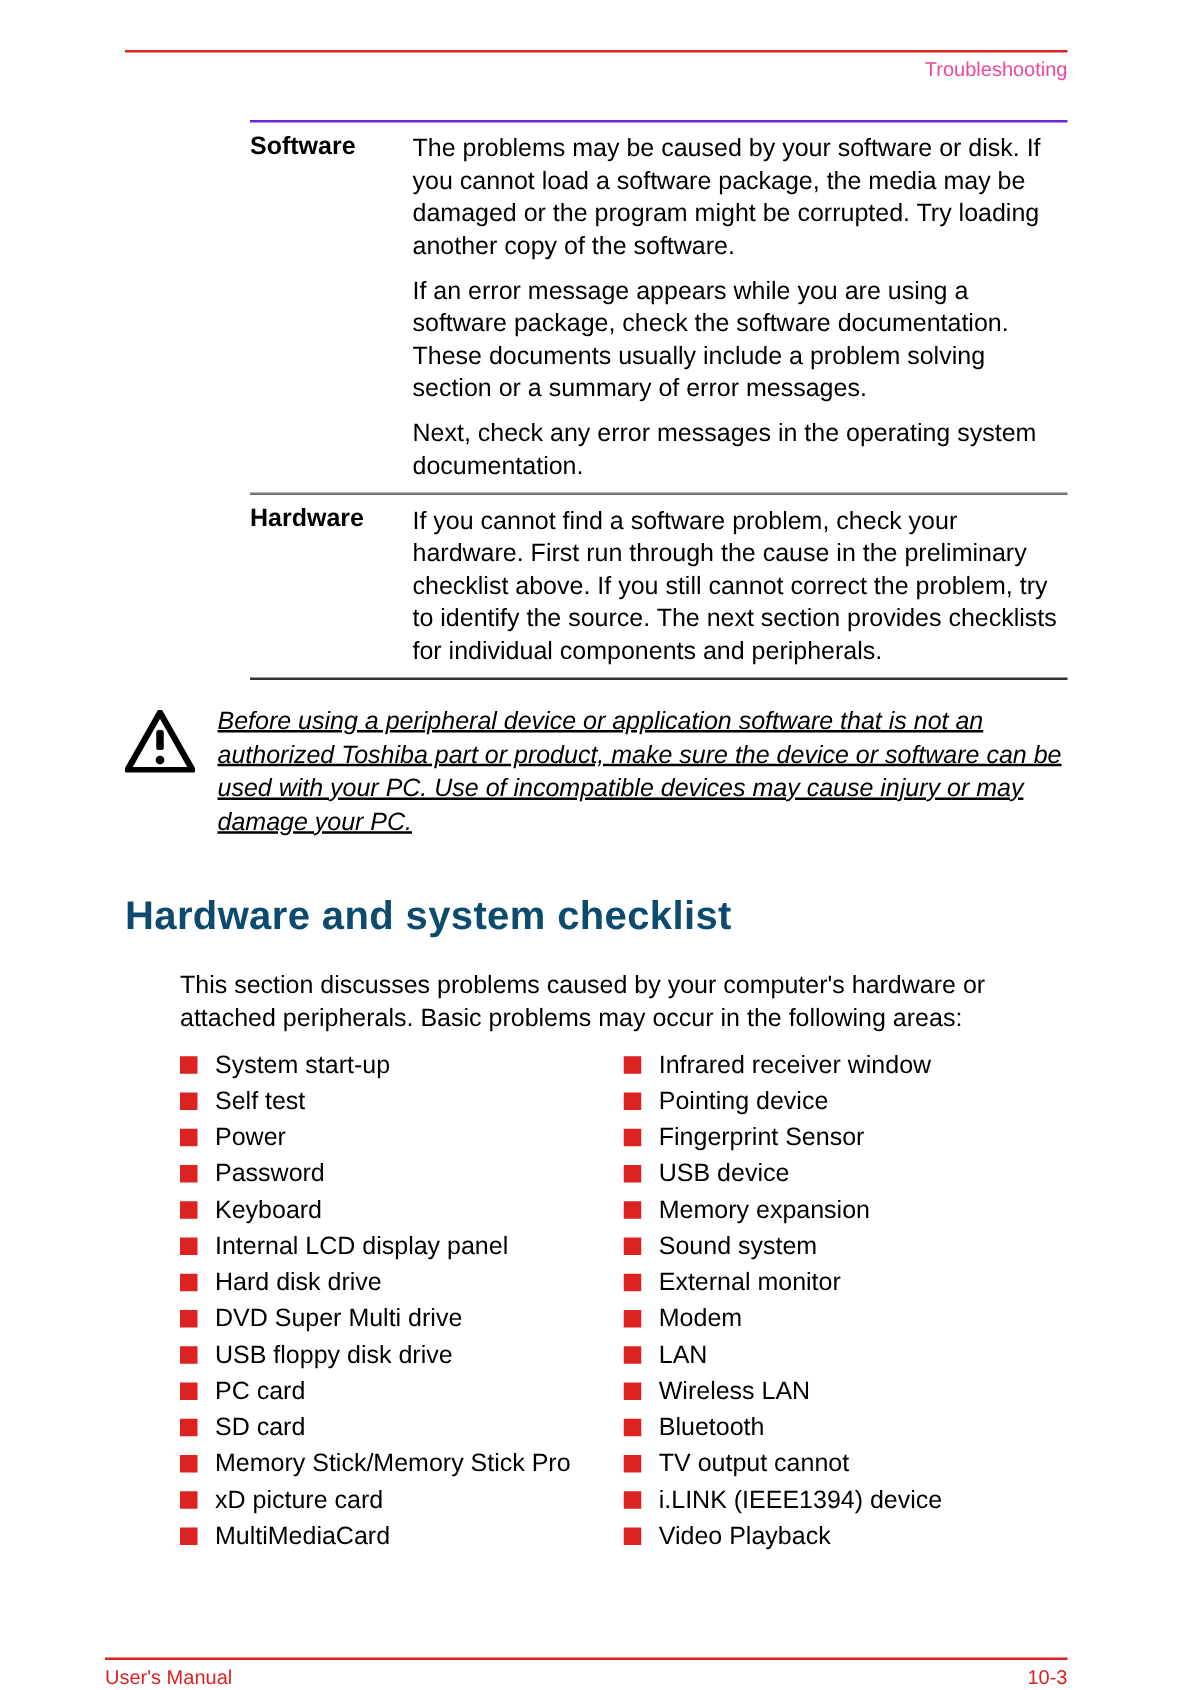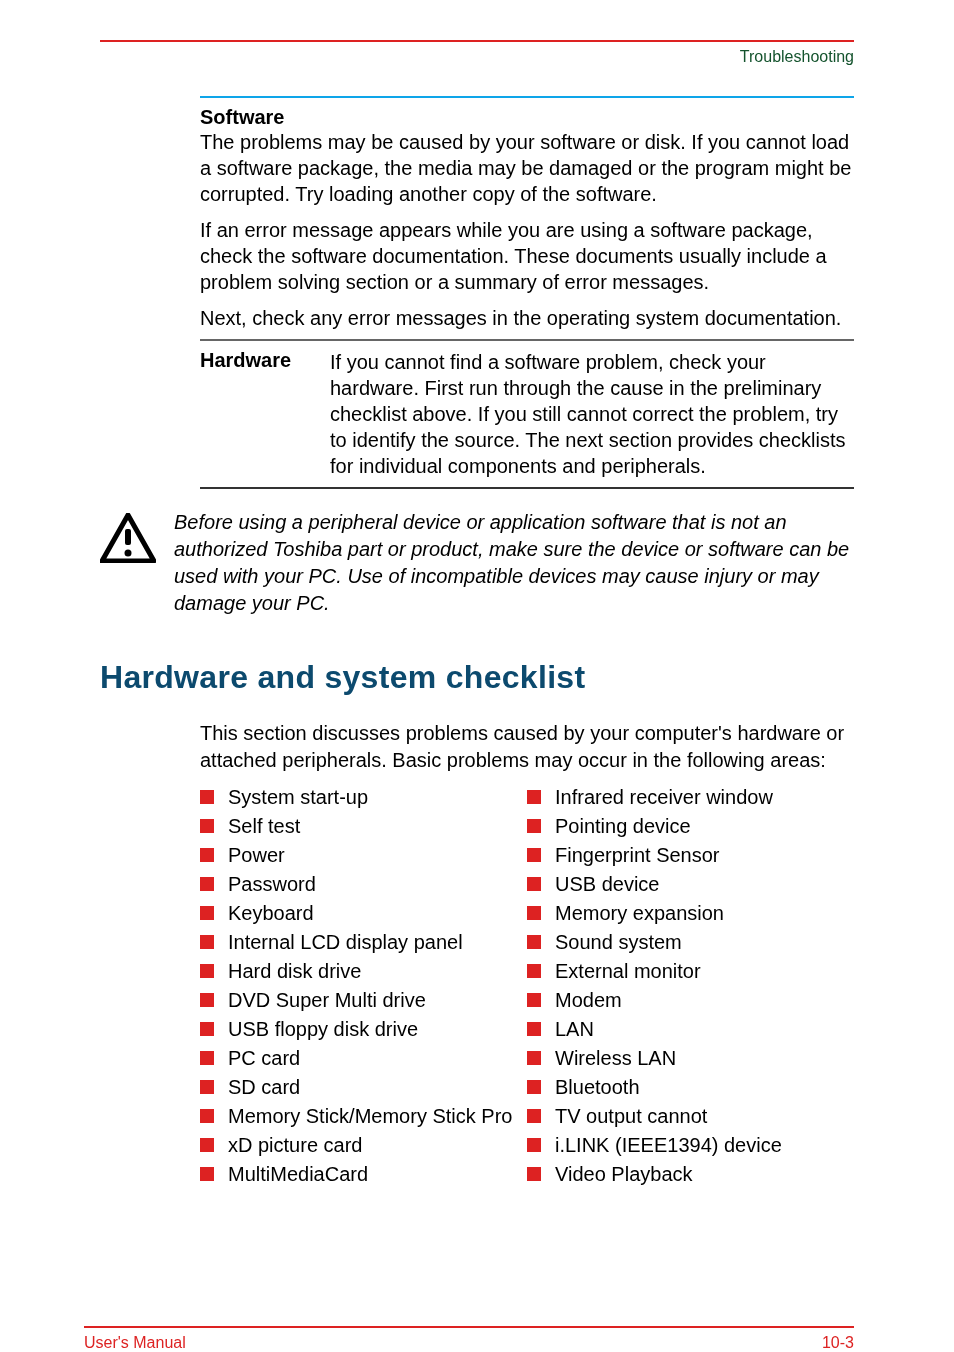--- a/index.html
+++ b/index.html
@@ -1,33 +1,33 @@
 <!DOCTYPE html>
 <html><head>
 <meta charset="utf-8">
 <style>
   * { box-sizing: border-box; margin: 0; padding: 0; }
   html, body { width: 954px; height: 1352px; background: #fff; font-family: Arial, Helvetica, sans-serif; color: #000; }
   .page { width: 954px; height: 1352px; position: relative; padding: 0 100px 0 100px; }
   .header-line { border-top: 2px solid #d22; margin-top: 40px; }
-  .header-text { text-align: right; color: #14532d; font-size: 16px; margin-top: 6px; margin-bottom: 30px; }
+  .header-text { text-align: right; color: #ec4899; font-size: 16px; margin-top: 6px; margin-bottom: 30px; }
   .definition-table { margin-left: 100px; }
   .row { border-top: 1px solid #666; border-bottom: 1px solid #666; padding: 8px 0; }
-  .row:first-child { border-top: 2px solid #0ea5e9; flex-direction: column; }
+  .row:first-child { border-top: 2px solid #6d28d9; }
   .row:last-child { border-bottom: 2px solid #333; }
   .row-flex { display: flex; }
   .term { font-weight: bold; font-size: 20px; width: 130px; flex-shrink: 0; }
   .desc { font-size: 20px; line-height: 1.3; }
   .desc p { margin-bottom: 10px; }
   .desc p:last-child { margin-bottom: 0; }
   .caution-block { display: flex; margin-top: 20px; margin-left: 0; align-items: flex-start; }
   .caution-icon { flex-shrink: 0; margin-right: 18px; margin-top: 4px; }
-  .caution-text { font-style: italic; font-size: 20px; line-height: 1.35; }
+  .caution-text { font-style: italic; font-size: 20px; line-height: 1.35; text-decoration: underline; }
   h2.section-title { color: #0c4a6e; font-family: Arial, Helvetica, sans-serif; font-weight: 900; font-size: 32px; margin-top: 42px; margin-bottom: 24px; letter-spacing: 0.3px; }
-  .section-body { margin-left: 100px; }
+  .section-body { margin-left: 44px; }
   .intro { font-size: 20px; line-height: 1.35; margin-bottom: 10px; }
   .columns { display: flex; gap: 0; }
   .col { flex: 1; }
   .checklist { list-style: none; }
   .checklist li { display: flex; align-items: flex-start; font-size: 20px; line-height: 1.35; margin-bottom: 2px; }
   .bullet { width: 14px; height: 14px; background: #d22; flex-shrink: 0; margin-top: 6px; margin-right: 14px; }
   .footer { position: absolute; bottom: 40px; left: 84px; right: 100px; }
   .footer-line { border-top: 2px solid #d22; margin-bottom: 6px; }
   .footer-row { display: flex; justify-content: space-between; color: #d22; font-size: 16px; }
 </style>

